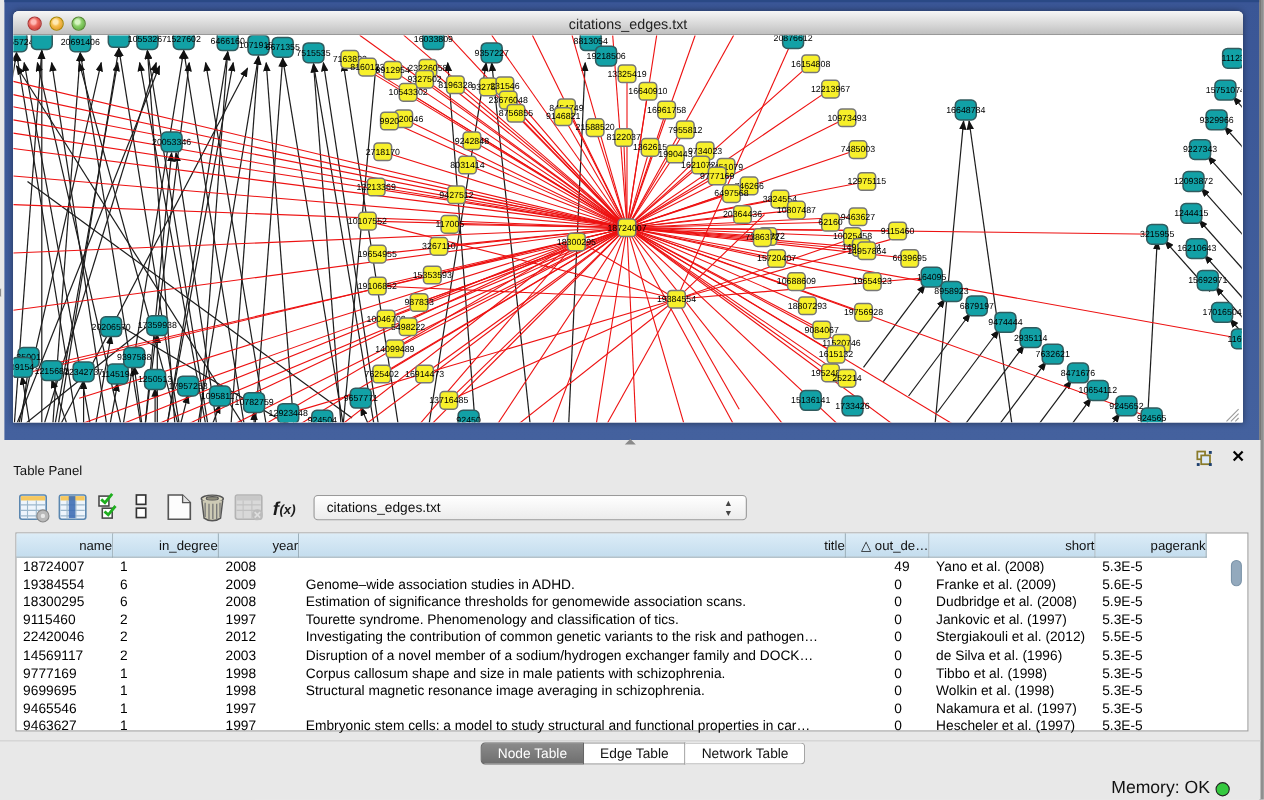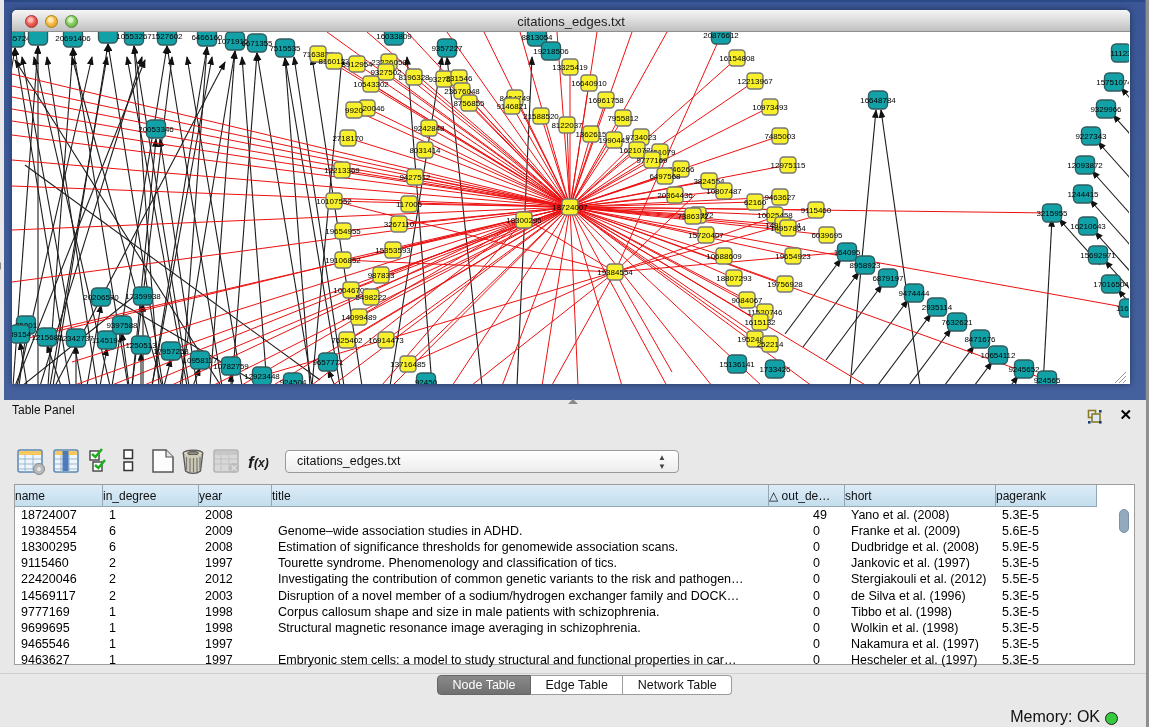--- a/index.html
+++ b/index.html
@@ -14,30 +14,30 @@
 #tbar .tl{position:absolute;top:4.5px;width:13px;height:13px;border-radius:50%}
 #tbar .title{position:absolute;left:0;right:0;top:3.5px;text-align:center;font-size:13px;color:#222}
 .tl.r{left:13px;background:radial-gradient(circle at 4.5px 4px,#ffb9b4 0 2px,#ee6a60 40%,#d5423a 75%,#b33830);border:.5px solid #a33}
 .tl.y{left:33px;background:radial-gradient(circle at 4.5px 4px,#ffe9b3 0 2px,#f6c04e 40%,#e5a033 75%,#c08828);border:.5px solid #a80}
 .tl.g{left:53px;background:radial-gradient(circle at 4.5px 4px,#d6f5c2 0 2px,#8ed06c 40%,#66b546 75%,#4f9636);border:.5px solid #583}
 #canvas{position:absolute;left:0;top:22px;width:1117px;height:352px;background:#fff;overflow:hidden}
 svg text{font-family:"Liberation Sans",sans-serif}
 
 #panel{position:absolute;left:0;top:400px;width:1146px;height:327px;background:#e8e8e8}
 #phead{position:absolute;left:0;top:0;width:100%;height:33px}
-#phead .t{position:absolute;left:12px;top:3px;font-size:12px;color:#111}
+#phead .t{position:absolute;left:12px;top:21px;font-size:12px;color:#111}
 #pficon{position:absolute;right:44px;top:9px;width:15px;height:15px}
 #pxicon{position:absolute;right:14px;top:6px;font-size:15px;font-weight:bold;color:#000}
 
 #tbaricons{position:absolute;left:0;top:33px;width:100%;height:50px}
 .dd{position:absolute;left:285px;top:17px;width:394px;height:23px;border:1px solid #9a9a9a;border-radius:4px;background:linear-gradient(#ffffff,#ececec);font-size:12.5px;color:#111;line-height:21px;padding-left:11px}
 .dd .ud{position:absolute;right:12px;top:2px;font-size:8px;color:#444;line-height:9px;text-align:center}
 
 #tbl{position:absolute;left:14px;top:84px;width:1121px;height:181px;background:#fff;border:1px solid #9d9d9d}
-.th{position:absolute;top:0;height:22px;background:linear-gradient(#dcecf7,#c4ddee);border-right:1px solid #93a8b4;border-bottom:1px solid #93a8b4;font-size:12px;color:#111;text-align:left;line-height:22px}
+.th{position:absolute;top:0;height:22px;background:linear-gradient(#dcecf7,#c4ddee);border-right:1px solid #93a8b4;border-bottom:1px solid #93a8b4;font-size:12px;color:#111;text-align:right;line-height:22px}
 .tr{position:absolute;left:0;width:1100px;height:16.1px;font-size:12.5px;color:#000;white-space:nowrap}
 .c{position:absolute;top:0;line-height:16px}
 .c0{left:6px}.c1{left:94px}.c2{left:190px}.c3{left:263px}.c4{left:798px}.c5{left:836px}.c6{left:987px}
 #vsb{position:absolute;right:3px;top:23px;width:13px;height:156px}
 #vsb .thumb{position:absolute;left:1px;top:1px;width:10px;height:24px;border-radius:5px;background:#93a9bd;border:1px solid #7b93a8}
 
 #tabs{position:absolute;left:437px;top:275px;height:20px;display:flex}
 .tab{height:20px;line-height:19px;font-size:12.5px;padding:0 14.5px;background:#fff;border:1px solid #9c9c9c;border-left:none;color:#111}
 .tab.first{border-left:1px solid #9c9c9c;border-radius:4px 0 0 4px}
 .tab.last{border-radius:0 4px 4px 0}

